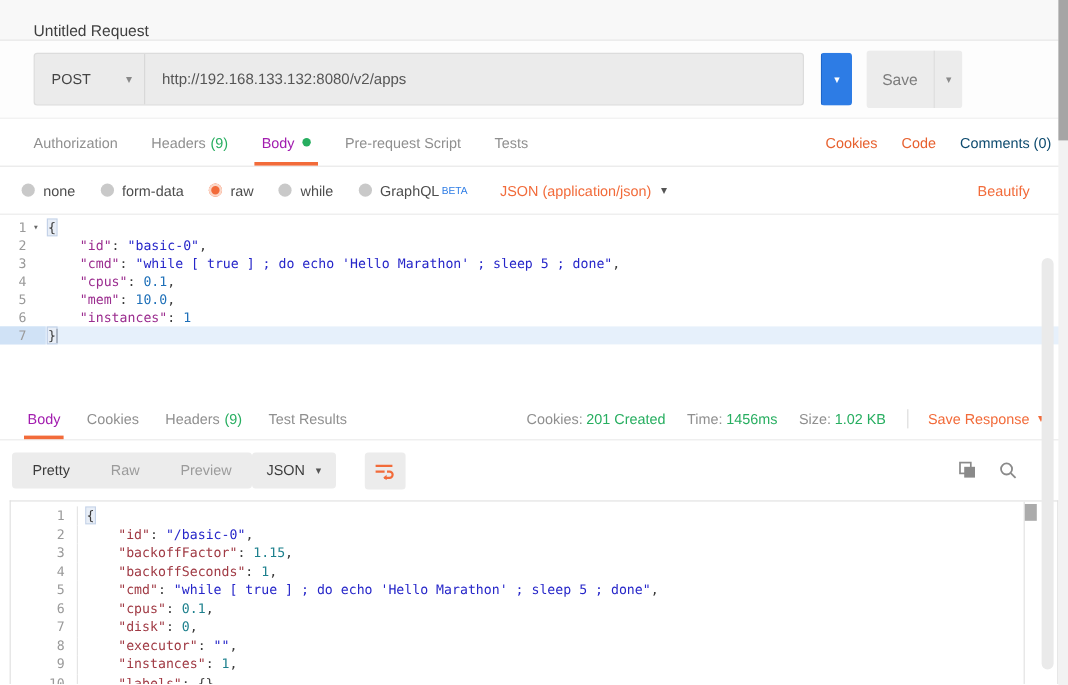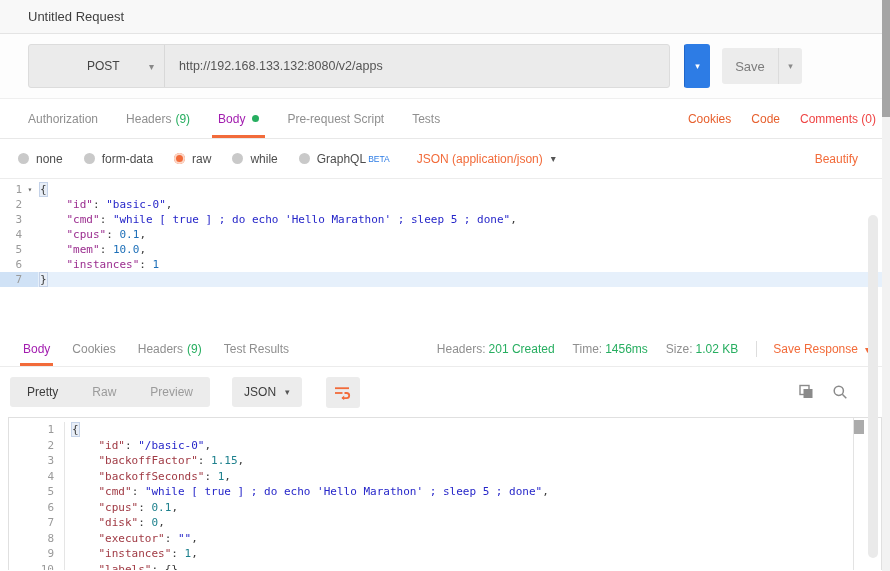--- a/index.html
+++ b/index.html
@@ -2,57 +2,57 @@
 <html><head>
 <meta charset="utf-8">
 <style>
   * { margin:0; padding:0; box-sizing:border-box; }
   html,body { width:890px; height:571px; overflow:hidden; background:#fff;
               font-family:"Liberation Sans", sans-serif; }
   .app { position:relative; width:890px; height:571px; background:#fff; }
 
   
   .title-bar { height:34px; background:#f8f8f8; border-bottom:1px solid #e4e4e4;
-               display:flex; align-items:center; padding-left:28px;
+               display:flex; align-items:flex-end; padding-left:28px;
                font-size:13px; color:#3f3f3f; }
 
   
   .url-row { height:65px; background:#fdfdfd; border-bottom:1px solid #efefef;
              display:flex; align-items:center; padding:0 28px; }
   .composite { display:flex; width:642px; height:44px; background:#ebebeb;
                border:1px solid #dcdcdc; border-radius:3px; overflow:hidden; }
   .method-select { width:92px; display:flex; align-items:center; padding:0 10px 0 14px;
-                   font-size:12px; color:#444; border-right:1px solid #d8d8d8; cursor:pointer;margin-left:44px; }
+                   font-size:12px; color:#444; border-right:1px solid #d8d8d8; cursor:pointer; }
   .method-select .caret { margin-left:auto; color:#888; font-size:10px; }
   .url-input { flex:1; display:flex; align-items:center; padding-left:14px;
                font-size:12.5px; color:#555; }
   .send-group { display:flex; height:44px; margin-left:14px; border-radius:3px; overflow:hidden; }
   .send-main { width:64px; background:#2d7ce5; color:#fff; font-size:13px; font-weight:bold;
                display:flex; align-items:center; justify-content:center; cursor:pointer; }
   .send-caret { width:26px; background:#2d7ce5; border-left:1px solid #1f66c9; color:#fff;
                 display:flex; align-items:center; justify-content:center; font-size:9px; cursor:pointer; }
-  .save-group { display:flex; height:36px; margin-left:12px; border-radius:3px; overflow:hidden; }
+  .save-group { display:flex; height:48px; margin-left:12px; border-radius:3px; overflow:hidden; }
   .save-main { width:56px; background:#ececec; color:#7c7c7c; font-size:13px;
                display:flex; align-items:center; justify-content:center; cursor:pointer; }
   .save-caret { width:24px; background:#ececec; border-left:1px solid #dcdcdc; color:#8a8a8a;
                 display:flex; align-items:center; justify-content:center; font-size:9px; cursor:pointer; }
 
   
   .tabs-row { height:40px; border-bottom:1px solid #e8e8e8; display:flex;
               align-items:stretch; padding:0 14px; font-size:12px; }
   .tab { position:relative; display:flex; align-items:center; padding:0 14px;
          color:#8f8f8f; cursor:pointer; }
   .tab.active { color:#a21caf; }
   .tab.active .underline { position:absolute; left:8px; right:8px; bottom:0; height:3px;
                            background:#f26b3a; }
   .count { color:#27ae60; margin-left:4px; }
   .green-dot { width:7px; height:7px; border-radius:50%; background:#27ae60; margin-left:7px; }
   .tabs-right { margin-left:auto; display:flex; align-items:center; gap:20px; }
   .link-orange { color:#e7602e; font-size:12px; cursor:pointer; }
-  .link-orange.dim { color:#ef4444;text-align:right; }
+  .link-orange.dim { color:#0c4a6e;text-align:right; }
 
   
   .radio-row { height:39px; display:flex; align-items:center; padding:0 18px; font-size:12px; }
   .radio-opt { display:flex; align-items:center; margin-right:21px; cursor:pointer; color:#4d4d4d; }
   .radio { width:11px; height:11px; border-radius:50%; background:#c9c9c9; margin-right:7px; }
   .radio.sel { background:#f26b3a; box-shadow:0 0 0 2px #fbd7c8 inset; }
   sup.beta { color:#2d7ce5; font-size:8.5px; font-weight:normal; margin-left:2px; }
   .ctype { display:flex; align-items:center; color:#f26b3a; margin-left:6px; cursor:pointer; }
   .ctype .caret { color:#555; font-size:10px; margin-left:8px; }
   .beautify { margin-left:auto; margin-right:14px; color:#f26b3a; cursor:pointer; }
@@ -88,21 +88,21 @@
   .vdivider { width:1px; height:16px; background:#ddd; margin:0 16px 0 18px; }
   .save-response { color:#f26b3a; display:flex; align-items:center; cursor:pointer; margin-right:8px; }
   .save-response .caret { font-size:10px; margin-left:7px; }
 
   
   .resp-toolbar { height:50px; display:flex; align-items:center; padding:0 10px;text-align:center; }
   .segmented { display:flex; background:#ececec; border-radius:3px; overflow:hidden; }
   .seg-btn { padding:8px 17px; font-size:12px; color:#9b9b9b; cursor:pointer; }
   .seg-btn.active { color:#3c3c3c; }
   .lang-btn { display:flex; align-items:center; background:#ececec; border-radius:3px;
-              margin-left:22px; padding:8px 12px; font-size:12px; color:#3c3c3c; cursor:pointer; }
+              margin-left:0; padding:8px 12px; font-size:12px; color:#3c3c3c; cursor:pointer; }
   .lang-btn .caret { font-size:9px; color:#555; margin-left:9px; }
   .wrap-btn { margin-left:24px; width:34px; height:31px; background:#ececec; border-radius:3px;
               display:flex; align-items:center; justify-content:center; cursor:pointer; }
   .toolbar-right { margin-left:auto; display:flex; align-items:center; gap:18px; margin-right:32px; }
   .icon-btn { cursor:pointer; display:flex; }
 
   
   .resp-editor-wrap { position:relative; margin:0 8px; height:153px;
                       border:1px solid #e0e0e0; border-bottom:none; overflow:hidden; background:#fff; }
   #resp-editor { padding-top:4px; }
@@ -271,21 +271,21 @@
     </div>
     <div class="tab">
       <span>Headers</span>
       <span class="count">(9)</span>
     </div>
     <div class="tab">
       <span>Test Results</span>
     </div>
     <div class="meta-right">
       <span class="meta-pair">
-        <span>Headers:</span><span class="val">201 Created</span>
+        <span>Cookies:</span><span class="val">201 Created</span>
       </span>
       <span class="meta-pair">
         <span>Time:</span><span class="val">1456ms</span>
       </span>
       <span class="meta-pair">
         <span>Size:</span><span class="val">1.02 KB</span>
       </span>
       <span class="vdivider"></span>
       <span class="save-response">
         <span>Save Response</span>

